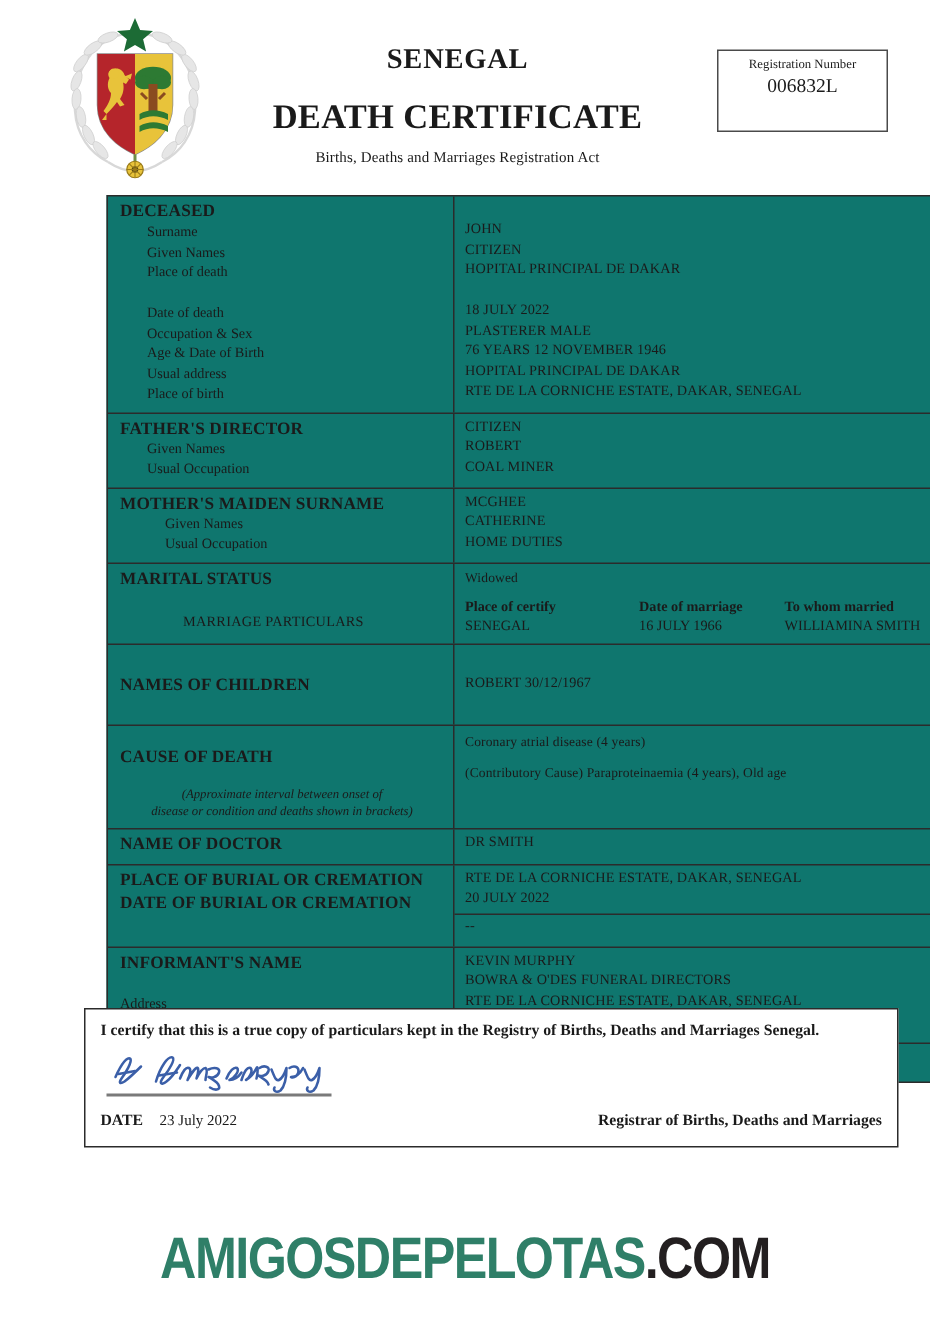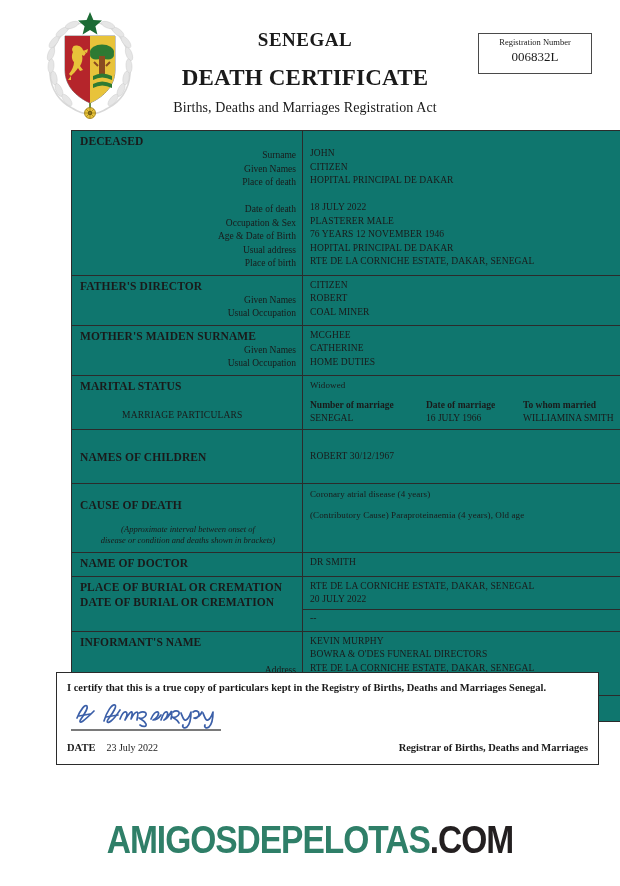--- a/index.html
+++ b/index.html
@@ -42,32 +42,32 @@
     line-height: 1.1;
   }
   .title-main {
     font-size: 23px;
     font-weight: bold;
     letter-spacing: 0.2px;
     margin-top: 14px;
     line-height: 1.1;
   }
   .title-act {
-    font-size: 14px;
+    font-size: 10px;
     margin-top: 10px;
     letter-spacing: 0.1px;
   }
   .regbox {
     position: absolute;
     left: 478px;
     top: 33px;
     width: 108px;
     border: 1px solid #4a4a4a;
     text-align: center;
-    padding: 3px 2px 8px 2px;
+    padding: 3px 2px 22px 2px;
     background: #fff;
   }
   .regbox-label {
     font-size: 8.5px;
     line-height: 1.25;
   }
   .regbox-value {
     font-size: 13px;
     line-height: 1.25;
     margin-top: 1px;
@@ -112,21 +112,20 @@
   .hd {
     font-size: 11.5px;
     font-weight: bold;
     letter-spacing: 0.1px;
     line-height: 1.32;
   }
   .sub {
     font-size: 9.5px;
     line-height: 1.42;
     padding-left: 18px;
-    text-align: right;
   }
   .sub.indent2 { padding-left: 30px; }
   .val {
     font-size: 9.5px;
     line-height: 1.42;
     letter-spacing: 0.1px;
   }
   .val.small { font-size: 9px; }
   .val.spacer { visibility: hidden; }
   .caption {
@@ -370,21 +369,21 @@
 
   <div class="row">
     <div class="col-l">
       <div class="hd">MARITAL STATUS</div>
       <div class="marr-label">MARRIAGE PARTICULARS</div>
     </div>
     <div class="col-r">
       <div class="val small">Widowed</div>
       <div class="mi-grid">
         <div class="mi-col c1">
-          <div class="mi-h">Number of marriage</div>
+          <div class="mi-h">Place of certify</div>
           <div class="mi-v">SENEGAL</div>
         </div>
         <div class="mi-col c2">
           <div class="mi-h">Date of marriage</div>
           <div class="mi-v">16 JULY 1966</div>
         </div>
         <div class="mi-col c3">
           <div class="mi-h">To whom married</div>
           <div class="mi-v">WILLIAMINA SMITH</div>
         </div>

